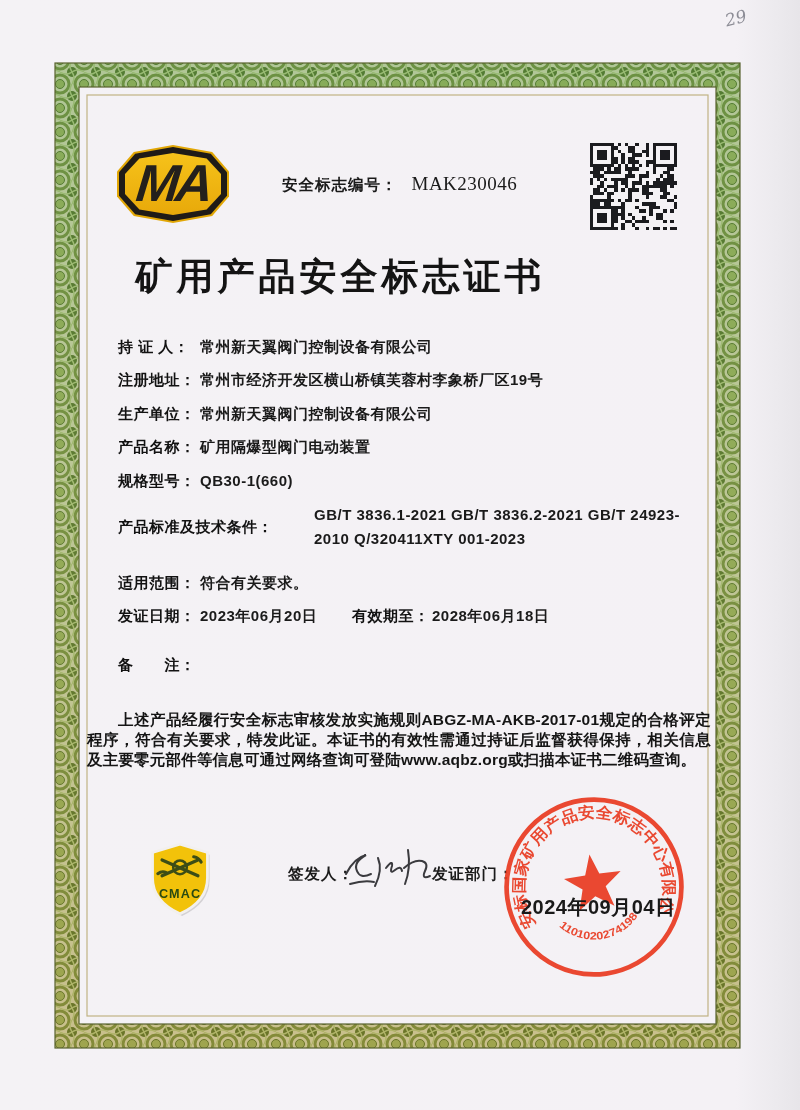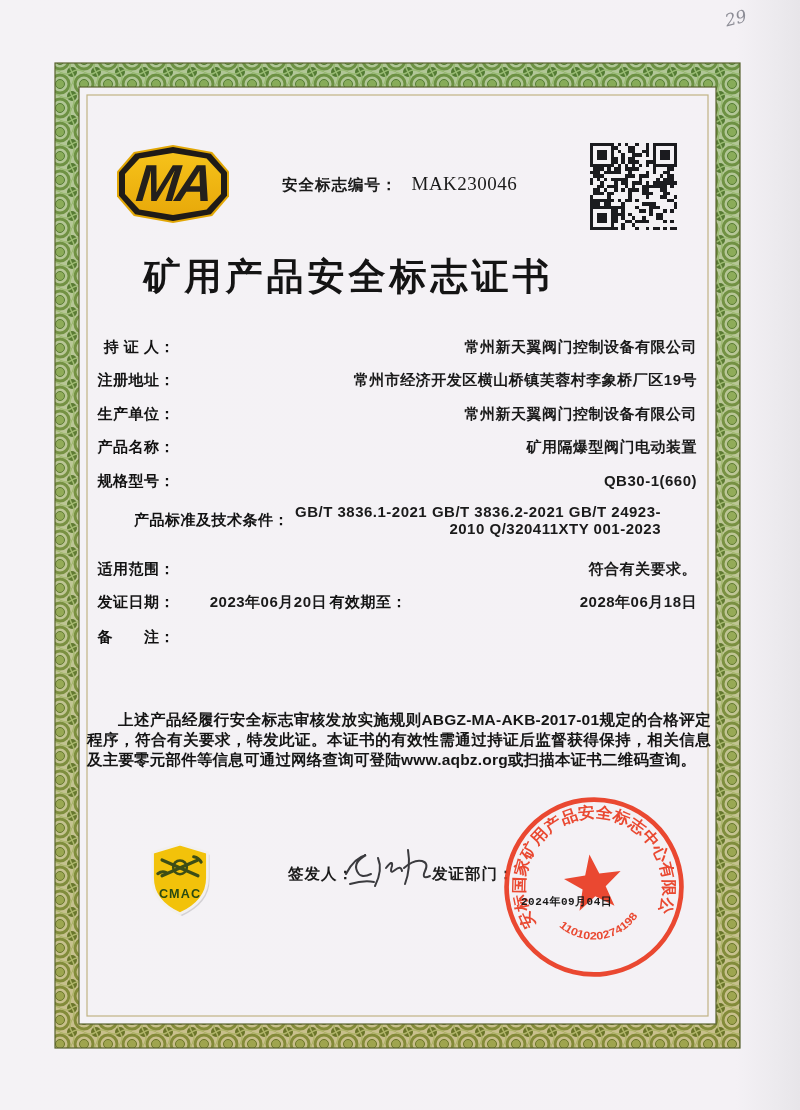--- a/index.html
+++ b/index.html
@@ -23,42 +23,42 @@
     font-size:52px;line-height:62px;font-weight:900;font-style:italic;color:#24201c;
     letter-spacing:-4px;transform:skewX(-6deg);}
   
   #cert-line{left:282px;top:173px;font-size:15.5px;font-weight:700;letter-spacing:1px;}
   #cert-value{font-family:"Liberation Serif",serif;font-weight:400;font-size:19px;
     letter-spacing:.5px;margin-left:14px;}
   
   #qr-box{left:590px;top:143px;width:87px;height:87px;}
   
   #title{left:0;top:252px;width:681px;text-align:center;font-size:37px;font-weight:900;
-    letter-spacing:4px;color:#141414;padding-left:8px;}
-  
-  #rows{left:93px;top:336px;width:604px;font-size:15px;font-weight:700;text-align:right;}
+    letter-spacing:4px;color:#141414;}
+  
+  #rows{left:118px;top:336px;width:604px;font-size:15px;font-weight:700;}
   .row{display:flex;line-height:21px;margin-bottom:12.4px;}
   .row .lab{width:82px;flex:none;letter-spacing:.5px;color:#121212;}
   .row .val{flex:1;letter-spacing:.5px;}
   .row.std{align-items:center;margin-bottom:21px;}
   .row.std .lab{width:196px;}
-  .row.std .val{line-height:17px;max-width:372px;}
+  .row.std .val{line-height:24px;max-width:372px;}
   .row.dates .val1{width:152px;flex:none;}
   .row.dates .lab2{width:80px;flex:none;letter-spacing:.5px;}
-  .row.remark{margin-top:14px;}
+  .row.remark{margin-top:28px;}
   
   #paragraph{left:87px;top:710px;width:624px;font-size:15.5px;font-weight:700;
     line-height:20px;text-align:justify;text-indent:31px;letter-spacing:.2px;color:#151515;}
   
   #cmac{left:148px;top:842px;width:64px;height:76px;text-align:right;}
   #signer-label{left:288px;top:864px;font-size:15.5px;font-weight:700;letter-spacing:1px;}
   #signature{left:336px;top:838px;width:108px;height:64px;}
   #dept-label{left:432px;top:864px;font-size:15.5px;font-weight:700;letter-spacing:1px;}
   #seal{left:500px;top:793px;width:188px;height:188px;transform:rotate(-8deg);}
-  #seal-date{left:521px;top:894px;font-size:11px;font-weight:700;color:#191919;letter-spacing:.5px;font-family:Liberation Mono, monospace;}
+  #seal-date{left:521px;top:894px;font-size:20px;font-weight:700;color:#191919;letter-spacing:.5px;}
 </style>
 </head>
 <body>
 
 <div id="page">
 
   <svg class="abs" width="800" height="1110" viewBox="0 0 800 1110">
     <defs>
       <pattern id="gl" width="24" height="24" patternUnits="userSpaceOnUse">
         <rect width="24" height="24" fill="#ece8cf"></rect>

